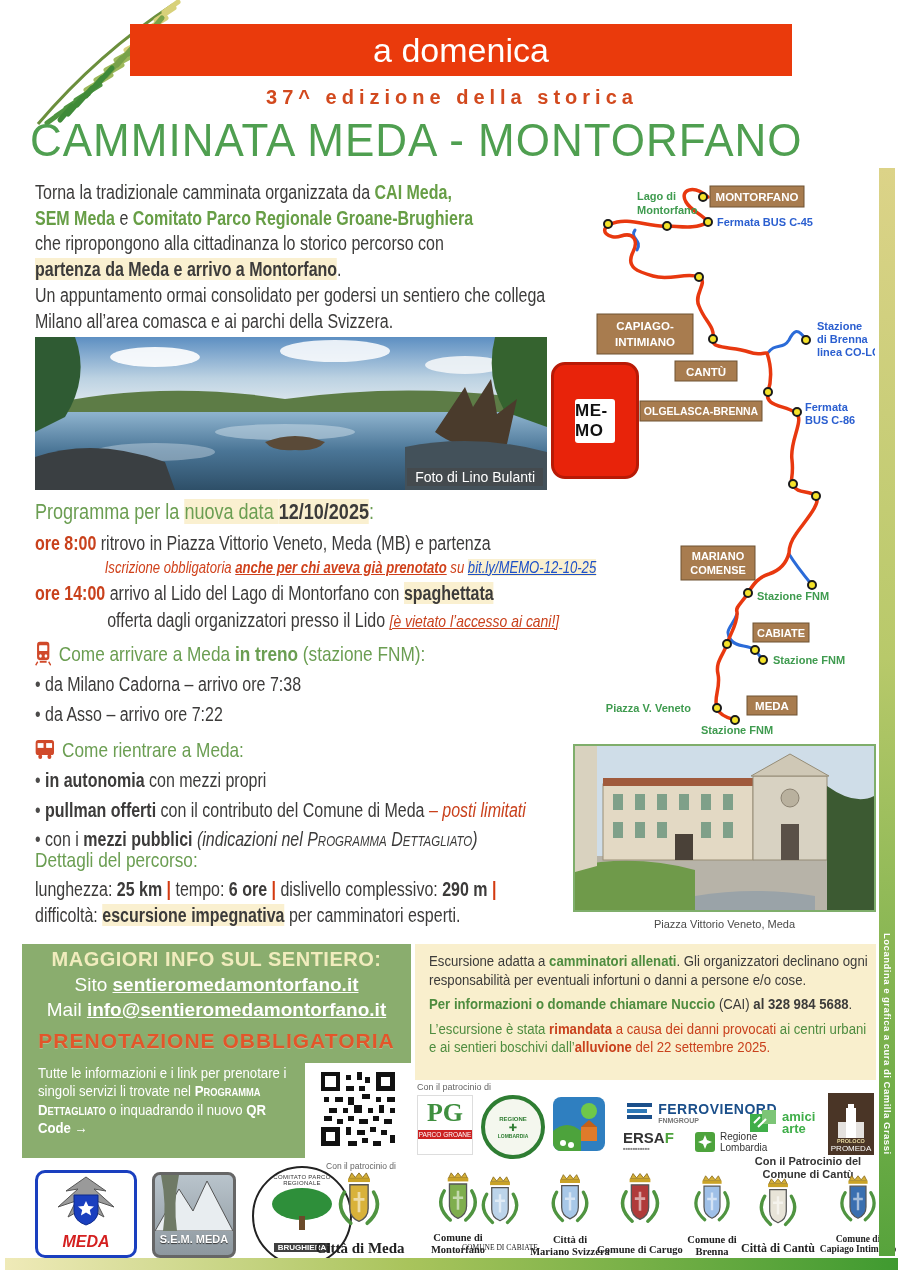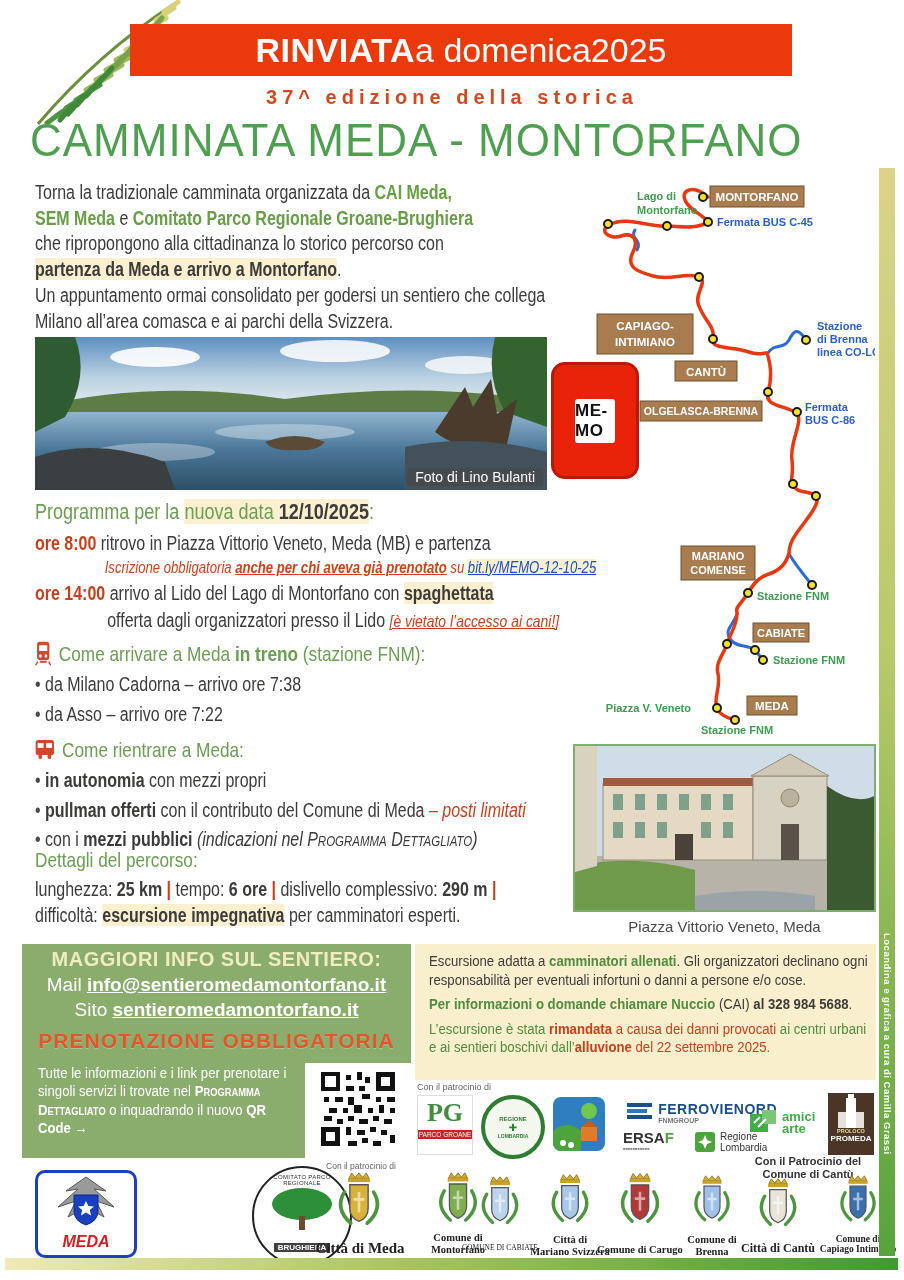--- a/index.html
+++ b/index.html
@@ -13,41 +13,41 @@
   .grn{color:#679e46;font-weight:bold;}
   .hl{background:#faf0d0;}
   .redb{color:#c9411c;font-weight:bold;}
   .red{color:#c9411c;}
   .pipe{color:#d33a10;font-weight:bold;}
   .sc{font-variant:small-caps;}
   .link{color:#1d50c8;text-decoration:underline;}
   .u{text-decoration:underline;}
   
   .banner{left:130px;top:24px;width:662px;height:52px;background:#ea3a0c;color:#fff;
-          display:flex;align-items:center;justify-content:center;font-size:34px;white-space:nowrap;}
+          display:flex;align-items:center;justify-content:center;font-size:34px;white-space:nowrap;flex-direction:column;}
   .banner .x1{font-weight:900;letter-spacing:.5px;}
   .banner .x2{font-weight:400;}
   .banner .x3{font-weight:800;}
   .banner .x4{font-weight:400;}
   .edition{left:0;top:86px;width:904px;text-align:center;color:#d2491e;font-weight:bold;
            font-size:20px;letter-spacing:5px;}
   .title{left:30px;top:114px;width:860px;font-size:44px;color:#4f9f50;white-space:nowrap;
          letter-spacing:1px;transform:scaleY(1.05);transform-origin:0 0;}
   
   .intro{left:35px;top:180px;width:660px;font-size:19.5px;line-height:1.32;}
   
   .photo1{left:35px;top:337px;width:512px;height:153px;}
   .photo1 .cap{position:absolute;right:4px;bottom:4px;background:rgba(70,70,70,.55);color:#fff;
                font-size:14px;padding:1px 8px;}
   .memo{left:551px;top:362px;width:88px;height:117px;background:#e8230a;border-radius:14px;
         border:3px solid #b81a06;box-sizing:border-box;display:flex;align-items:center;justify-content:center;}
   .memo .inner{background:#fff;border-radius:3px;width:40px;height:44px;display:flex;align-items:center;
         justify-content:center;font-weight:bold;font-size:17px;color:#111;letter-spacing:.5px;}
   .photo2{left:573px;top:744px;width:303px;height:168px;border:2px solid #7fae6b;box-sizing:border-box;}
-  .photo2cap{left:573px;top:918px;width:303px;text-align:center;font-size:15px;color:#4a4a49;}
+  .photo2cap{left:573px;top:918px;width:303px;text-align:center;font-size:11px;color:#4a4a49;}
   
   .sect{font-size:19.5px;line-height:1.3;}
   .sect .head{color:#6b9e52;font-size:21px;margin-bottom:4px;}
   .bullet{margin:4px 0;}
   .bullet::before{content:"• ";color:#4c4b4a;}
   .timeln{margin:2px 0;}
   .noteln{margin-left:85px;font-size:16px;color:#d0411b;font-style:italic;}
   .ind{margin-left:88px;}
   .iconhead{display:flex;align-items:center;gap:9px;color:#6b9e52;font-size:21px;margin-bottom:5px;}
   
@@ -315,22 +315,22 @@
       <circle cx="215" cy="52" r="9" fill="#b9b19e" stroke="#8a8170"></circle>
       <path d="M252 40 Q 280 60 299 50 L 299 164 L 252 164 Z" fill="#3c5a32"></path>
       <path d="M0 0 L22 0 L22 120 L0 126 Z" fill="#d9d2bf"></path>
       <path d="M120 150 q 60 -10 120 0 l 0 14 l -120 0 Z" fill="#9aa3a8"></path>
     </svg>
   </div>
   <div class="abs photo2cap">Piazza Vittorio Veneto, Meda</div>
 
   <div class="abs gbox">
     <div class="t1">MAGGIORI INFO SUL SENTIERO:</div>
+    <div class="ln"><span>Sito </span><span class="link2">sentieromedamontorfano.it</span></div>
     <div class="ln"><span>Mail </span><span class="link2">info@sentieromedamontorfano.it</span></div>
-    <div class="ln"><span>Sito </span><span class="link2">sentieromedamontorfano.it</span></div>
     <div class="pren">PRENOTAZIONE OBBLIGATORIA</div>
     <div class="body narrow85">
       <span>Tutte le informazioni e i link per prenotare i singoli servizi li trovate nel </span><span class="b sc">Programma Dettagliato</span><span> o inquadrando il nuovo </span><span class="b">QR Code</span><span class="b"> →</span>
     </div>
     <div class="qrpanel">
       <svg width="80" height="80" viewBox="0 0 29 29" shape-rendering="crispEdges">
         <rect width="29" height="29" fill="#fff"></rect>
         <g fill="#111">
           <rect x="1" y="1" width="7" height="7"></rect>
             <rect x="21" y="1" width="7" height="7"></rect>
@@ -433,34 +433,41 @@
         </svg>
       <div style="font-size:13px;color:#3fae49;font-weight:bold;line-height:.95"><span>amici</span><br><span>arte</span></div>
     </div>
     <div class="abs" style="left:413px;top:0;width:46px;height:62px;background:#4a3526;display:flex;flex-direction:column;align-items:center;justify-content:flex-end">
       <svg width="30" height="34">
           <rect x="10" y="4" width="10" height="30" fill="#fff"></rect>
           <rect x="12" y="0" width="6" height="6" fill="#fff"></rect>
           <rect x="2" y="18" width="26" height="16" fill="#fff" opacity=".85"></rect>
         </svg>
       <div style="font-size:5.5px;color:#e8d9a0;font-weight:bold">PROLOCO</div>
-      <div style="font-size:8px;color:#fff;font-weight:bold;margin-bottom:12px">PROMEDA</div>
+      <div style="font-size:8px;color:#fff;font-weight:normal;margin-bottom:2px">PROMEDA</div>
     </div>
   </div>
   <div class="abs cantu-pat">
     <span>Con il Patrocinio del</span><br><span>Comune di Cantù</span>
   </div>
 
   <div class="abs" style="left:35px;top:1170px;width:102px;height:88px;border:3px solid #1a3fbf;border-radius:10px;background:#fff;box-sizing:border-box;overflow:hidden">
     <svg width="96" height="60" viewBox="0 0 96 60">
       <path d="M48 4 L28 18 L40 16 L20 34 L38 28 L30 44 L48 34 L66 44 L58 28 L76 34 L56 16 L68 18 Z" fill="#9a9a9a" stroke="#555"></path>
       <path d="M36 22 h24 v16 q0 10 -12 14 q-12 -4 -12 -14 Z" fill="#1a3fbf" stroke="#0d2a8a"></path>
       <path d="M48 28 l2.4 5 5.6 .5 -4.2 3.6 1.3 5.4 -5.1 -3 -5.1 3 1.3 -5.4 -4.2 -3.6 5.6 -.5 Z" fill="#fff"></path>
     </svg>
     <div style="text-align:center;font-weight:bold;font-style:italic;color:#d42020;font-size:16px;margin-top:-4px">MEDA</div>
+  </div>
+  <div class="abs" style="left:152px;top:1172px;width:84px;height:86px;border:3px solid #666;border-radius:8px;background:linear-gradient(180deg,#b9c4cc,#8d979e);box-sizing:border-box;overflow:hidden">
+    <svg width="78" height="56" viewBox="0 0 78 56">
+        <path d="M0 56 L24 14 L38 36 L52 6 L78 56 Z" fill="#e8edf0" stroke="#555"></path>
+        <path d="M6 0 q6 30 2 56 l14 0 q-4 -28 2 -56 Z" fill="#6f7a66"></path>
+      </svg>
+    <div style="text-align:center;color:#fff;font-weight:bold;font-size:11px;text-shadow:0 1px 1px #333;margin-top:-2px"><span>S.E.M.</span> <span>MEDA</span></div>
   </div>
   <div class="abs" style="left:252px;top:1166px;width:100px;height:100px;border-radius:50%;border:2px solid #222;background:#fff;box-sizing:border-box;text-align:center;overflow:hidden">
     <div style="font-size:6px;color:#333;margin-top:6px;letter-spacing:.3px">COMITATO PARCO REGIONALE</div>
     <svg width="70" height="46" viewBox="0 0 70 46">
         <ellipse cx="35" cy="18" rx="30" ry="16" fill="#2e8f3a"></ellipse>
         <rect x="32" y="30" width="6" height="14" fill="#6b4a2a"></rect>
       </svg>
     <div style="font-size:8px;font-weight:bold;color:#fff;background:#404040;display:inline-block;padding:0 4px;margin-top:-30px;position:relative">BRUGHIERA</div>
     
   </div>

